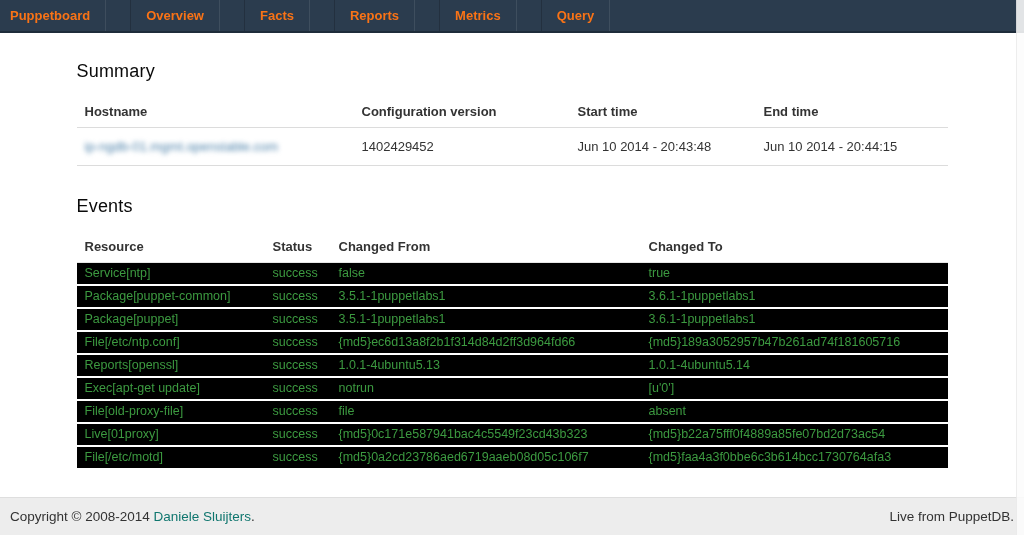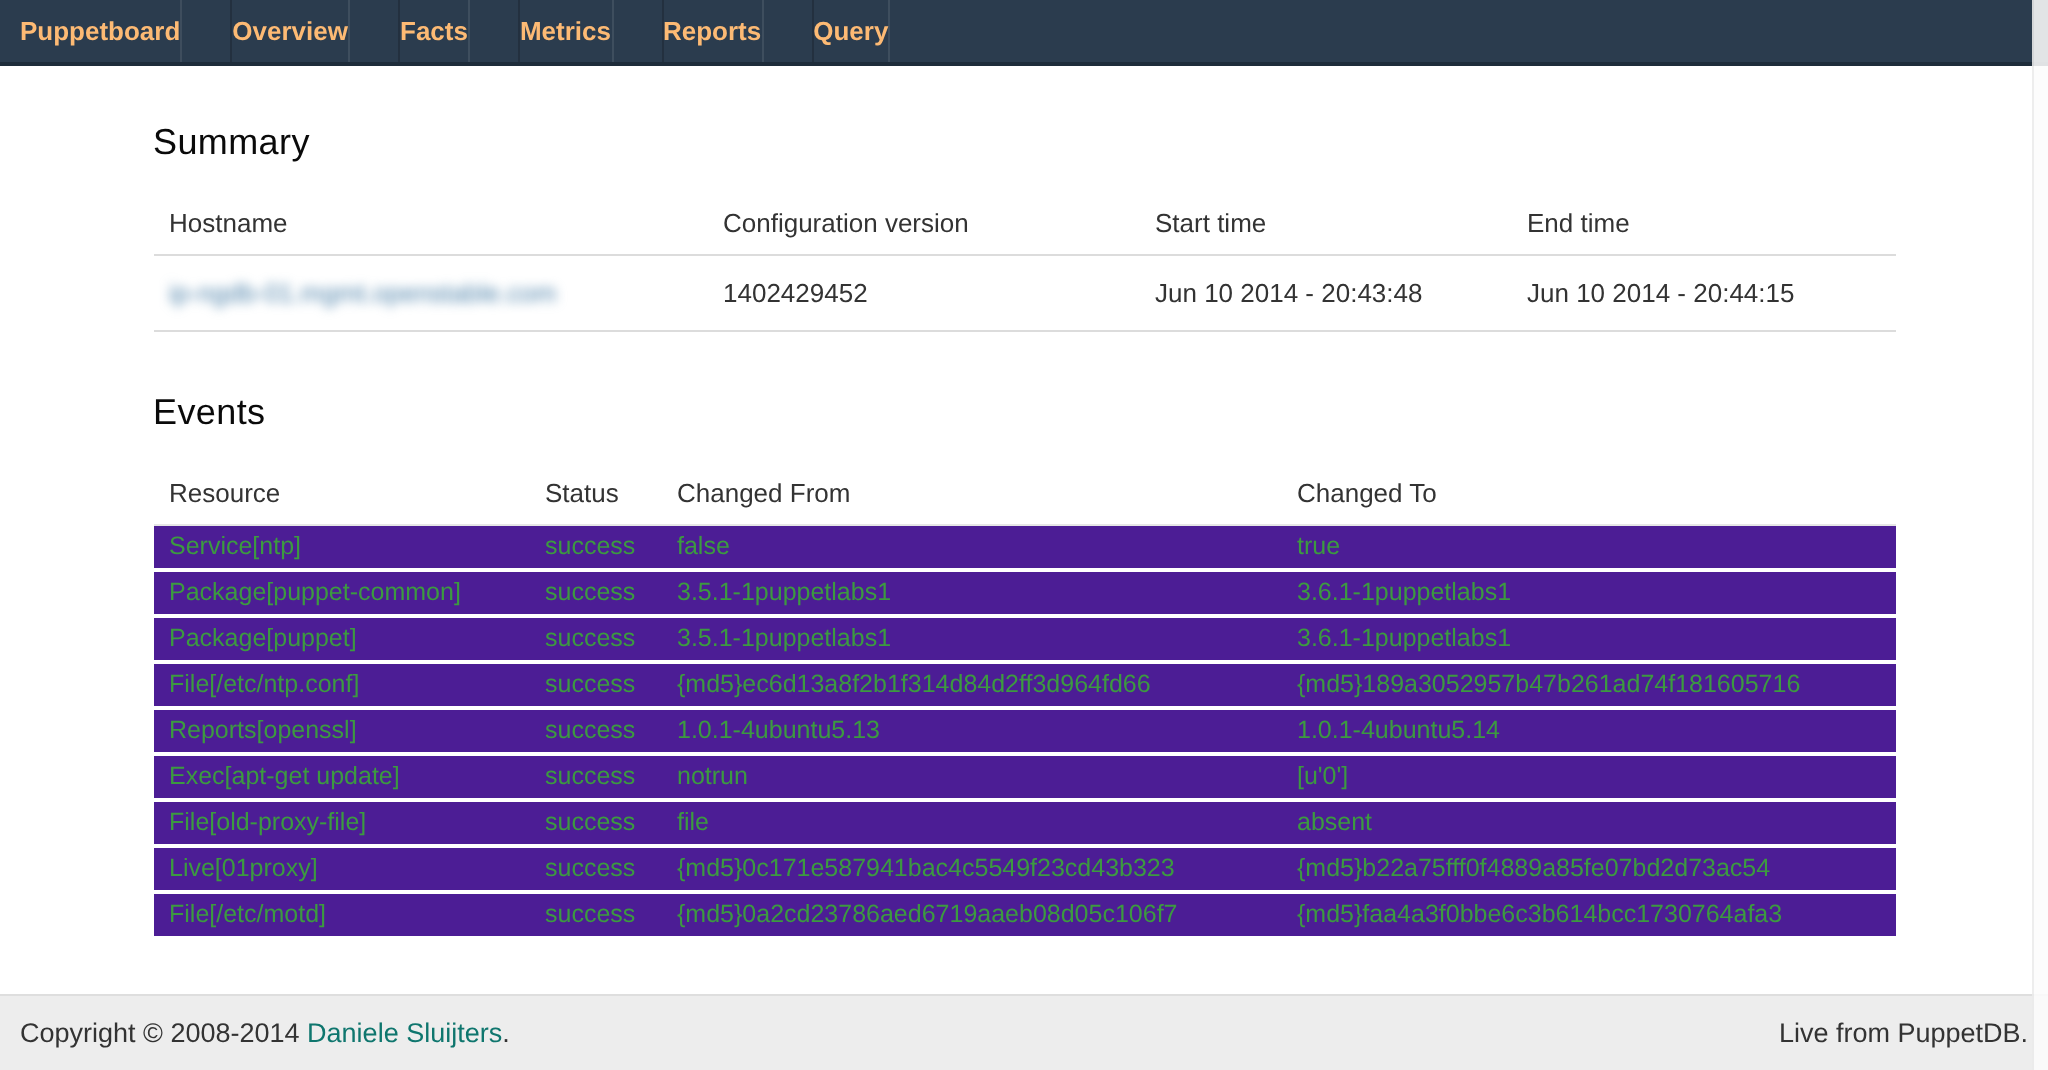--- a/index.html
+++ b/index.html
@@ -15,22 +15,22 @@
   
   .navbar {
     height: 33px;
     background: #2b3c4e;
     border-bottom: 2px solid #1e2c3a;
     display: flex;
     align-items: stretch;
   }
   .nav-brand, .nav-item {
     display: flex; align-items: center;
-    padding: 0 0;
-    color: #fdba74;
+    padding: 0 15px;
+    color: #f97316;
     font-size: 13px;
     font-weight: 700;
     cursor: pointer;
     border-right: 1px solid rgba(255,255,255,0.09);
     text-decoration: none;
     white-space: nowrap;
   }
   .nav-brand { padding-left: 10px; }
   .nav-item { border-left: 1px solid rgba(0,0,0,0.18); margin-left: 24px; }
 
@@ -43,21 +43,21 @@
     color: #0a0a0a;
     margin: 28px 0 14px 0;
     letter-spacing: 0.2px;
   }
   h2.events-heading { margin-top: 30px; }
 
   table { width: 100%; border-collapse: collapse; table-layout: fixed; }
   th {
     text-align: left;
     font-size: 13px;
-    font-weight: 400;
+    font-weight: 700;
     color: #333;
     padding: 8px;
     border-bottom: 1px solid #dcdcdc;
     white-space: nowrap;
   }
 
   
   .summary-table td {
     font-size: 13px;
     padding: 11px 8px;
@@ -70,21 +70,21 @@
     filter: blur(2.6px);
   }
 
   
   .events-table th { border-bottom: 1px solid #e6e6e6; }
   .events-table td {
     font-size: 12.5px;
     line-height: 15px;
     padding: 3px 8px;
     color: #3c9a40;
-    background: #4c1d95;
+    background: #000000;
     border-bottom: 2px solid #ffffff;
     white-space: nowrap;
     overflow: hidden;
   }
 
   
   .footer {
     position: absolute;
     left: 0; right: 0; bottom: 0;
     height: 38px;
@@ -109,22 +109,22 @@
     z-index: 50;
   }
 </style>
 </head>
 <body>
 
 <nav class="navbar">
   <a class="nav-brand">Puppetboard</a>
   <a class="nav-item">Overview</a>
   <a class="nav-item">Facts</a>
+  <a class="nav-item">Reports</a>
   <a class="nav-item">Metrics</a>
-  <a class="nav-item">Reports</a>
   <a class="nav-item">Query</a>
 </nav>
 
 <main class="container">
 
   <h2 class="page-heading">Summary</h2>
 
   <table class="summary-table">
     <colgroup>
         <col style="width:277px">

